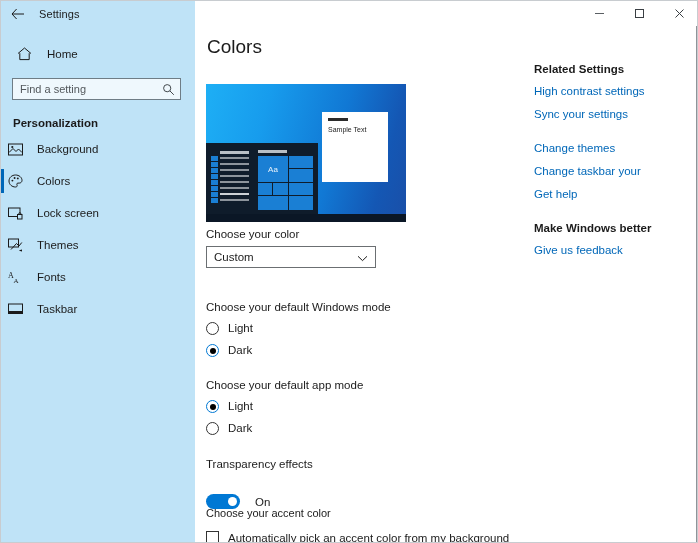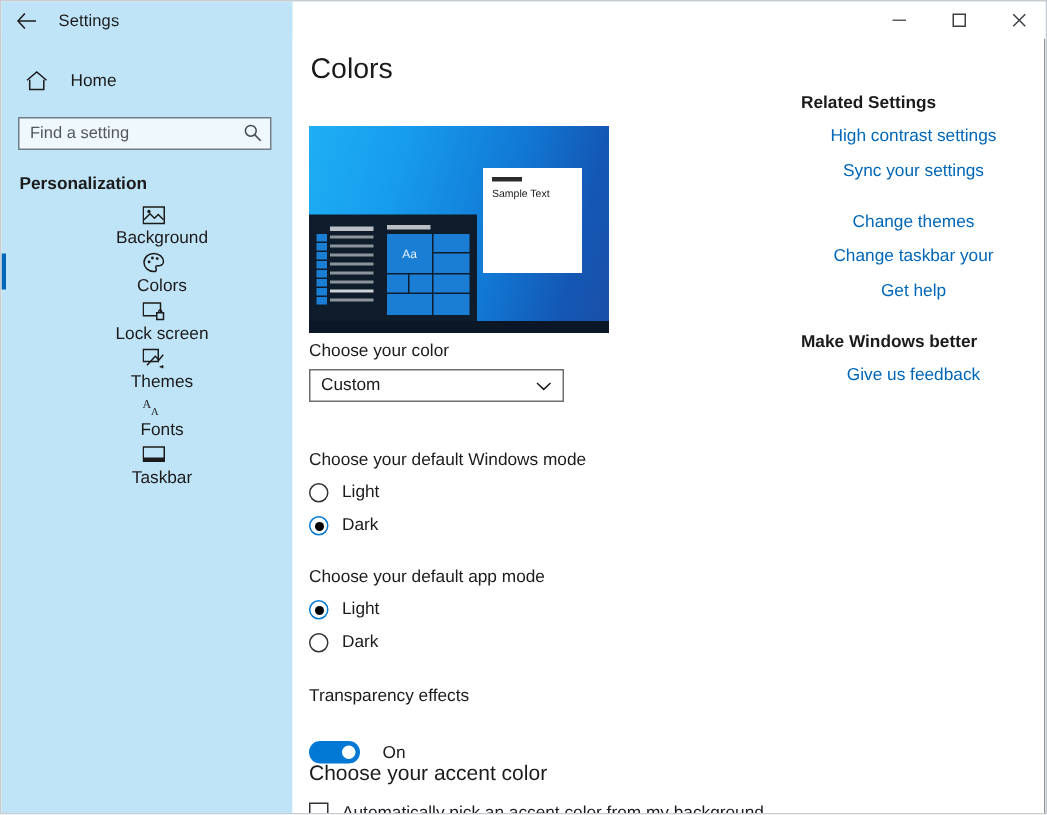--- a/index.html
+++ b/index.html
@@ -125,23 +125,22 @@
     color: #1b1b1b;
     padding-left: 12px;
     margin-top: 17px;
     margin-bottom: 4px;
   }
   .nav-item {
     position: relative;
     display: flex;
     align-items: center;
     height: 32px;
-    padding-left: 20px;
-    cursor: default;
-    flex-direction: column;
+    padding-left: 4px;
+    cursor: default;
   }
   .nav-item .ico {
     width: 20px; height: 20px;
     display: flex; align-items: center; justify-content: center;
     margin-right: 12px;
     flex: none;
   }
   .nav-item .lbl {
     font-size: 11.5px;
     color: #1b1b1b;
@@ -321,21 +320,21 @@
   }
   .toggle .knob {
     position: absolute;
     right: 3px; top: 3px;
     width: 9px; height: 9px;
     border-radius: 50%;
     background: #ffffff;
   }
   .toggle-row .tlbl { font-size: 11.5px; color: #1b1b1b; margin-left: 15px; }
   .h2 {
-    font-size: 14px;
+    font-size: 11px;
     color: #1b1b1b;
     font-weight: normal;
   }
   .check-row { display: flex; align-items: center; margin-top: 12px; cursor: default; }
   .checkbox {
     width: 13px; height: 13px;
     border: 1px solid #333;
     background: #fff;
     box-sizing: border-box;
     margin-right: 9px;
@@ -355,21 +354,20 @@
     color: #1b1b1b;
     margin-bottom: 10px;
   }
   .rail-link {
     font-size: 11.5px;
     color: #0067b8;
     margin-bottom: 11px;
     cursor: default;
     display: block;
     text-decoration: none;
-    text-align: center;
   }
   .rail-group { margin-bottom: 22px; }
 
   .scrollbar {
     position: absolute;
     right: 0; top: 25px;
     width: 1px; height: 517px;
     background: #8f9499;
   }
 </style>

